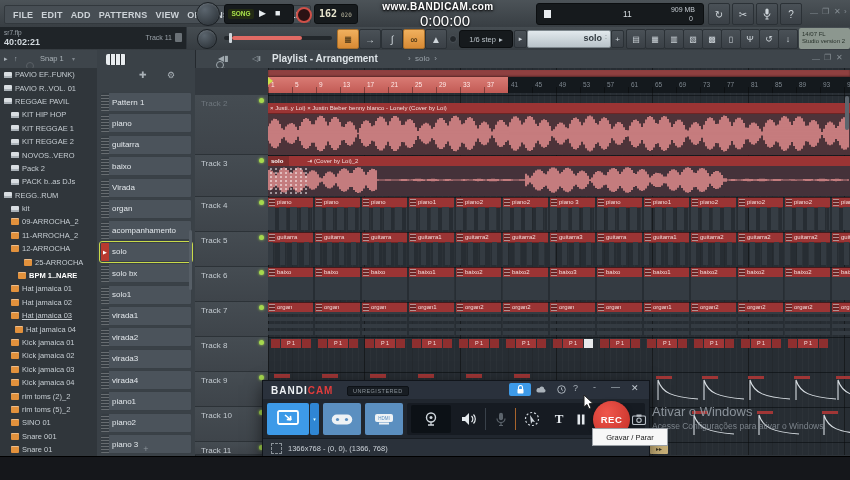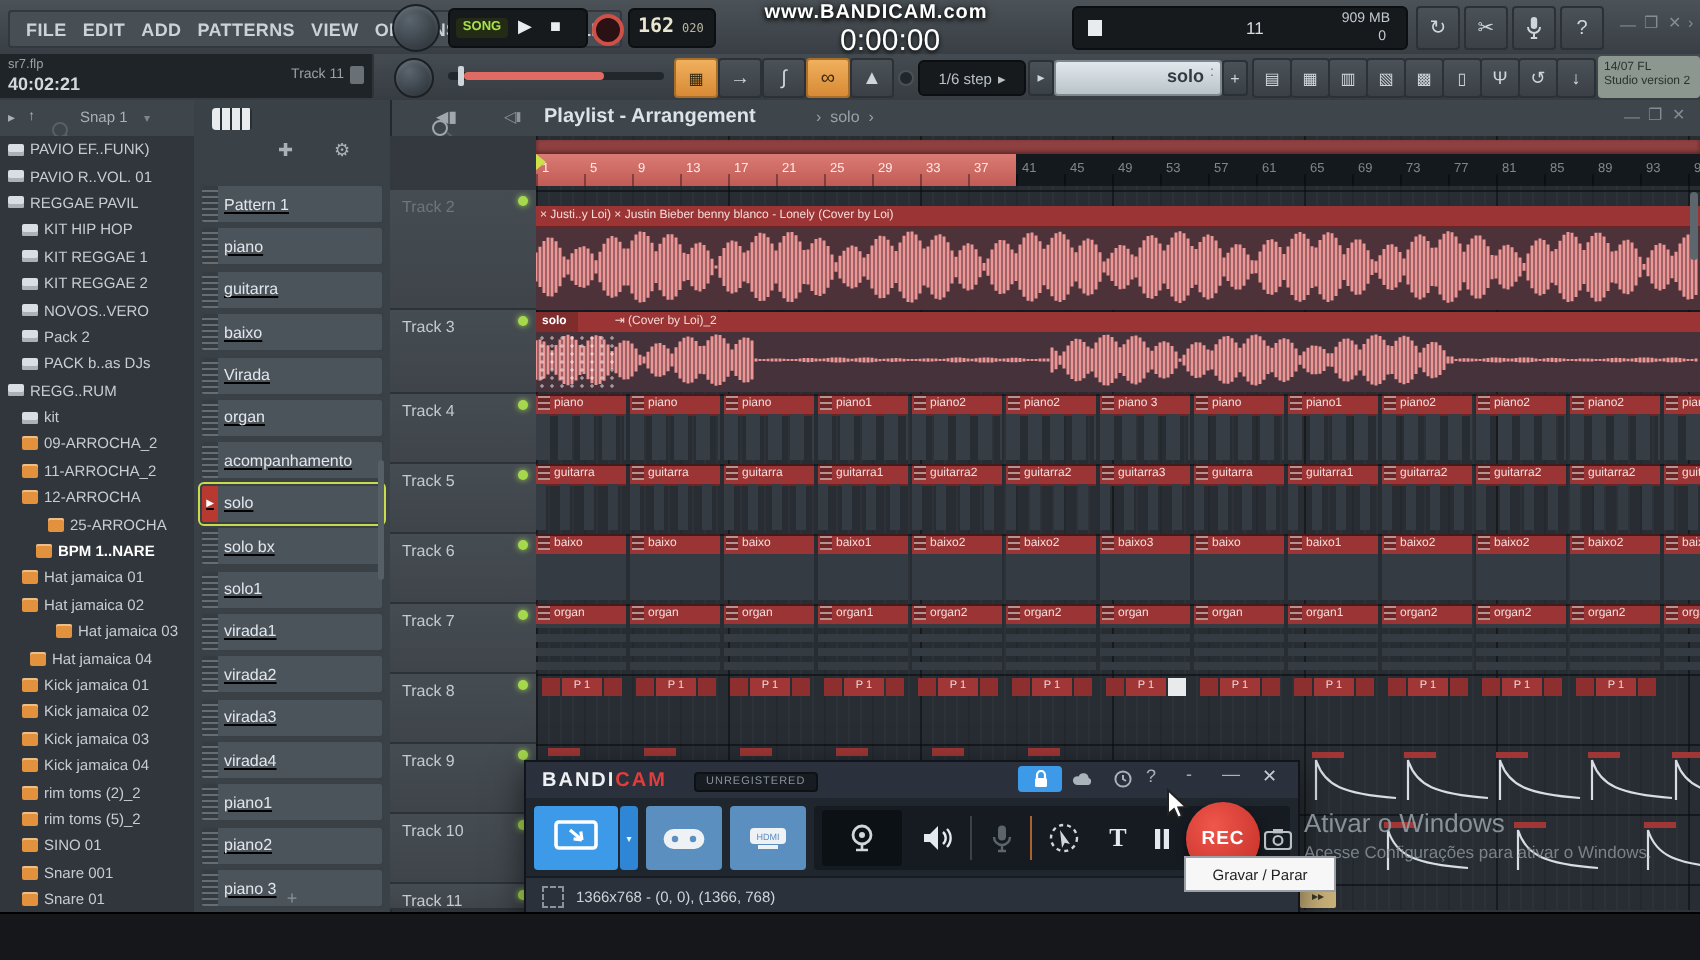--- a/index.html
+++ b/index.html
@@ -21,21 +21,21 @@
   .orange{background:linear-gradient(#f0b05e,#d88a34)!important;color:#3a2a10!important;border-color:#a96f2a!important;}
   .dimglyph{color:#858d93;font-size:8px;}
   
   #browser{left:0;top:68px;width:97px;height:388px;background:#30363b;border-right:1px solid #22272b;overflow:hidden;}
   .bitem{height:13.4px;display:flex;align-items:center;gap:3px;font-size:7.5px;color:#c6cdd2;white-space:nowrap;overflow:hidden;}
   .fic{width:8px;height:6px;background:#d9dee2;border-radius:1px;flex:0 0 auto;box-shadow:inset 0 -2px 0 #aab2b8;}
   .wic{width:8px;height:7px;background:#e2913c;border-radius:1px;flex:0 0 auto;box-shadow:inset 0 1px 0 rgba(255,255,255,.4);}
   .bhl{color:#ffffff;font-weight:bold;}
   
   #patterns{left:97px;top:50px;width:98px;height:406px;background:#3a4147;border-right:1px solid #24292e;overflow:hidden;}
-  .prow{margin:0 3px 1.4px 3px;height:18px;background:#4b535b;border:1px solid #394046;border-radius:2px;display:flex;align-items:center;overflow:hidden;text-decoration:underline;}
+  .prow{margin:0 3px 1.4px 3px;height:18px;background:#4b535b;border:1px solid #394046;border-radius:2px;display:flex;align-items:center;overflow:hidden;}
   .pnotch{width:8px;align-self:stretch;background:#353c42;background-image:repeating-linear-gradient(0deg,rgba(255,255,255,.25) 0 1px,transparent 1px 3px);flex:0 0 auto;}
   .plabel{font-size:8px;color:#e2e7eb;padding-left:3px;white-space:nowrap;}
   .psel{outline:1px solid #c9da4a;outline-offset:0;}
   .pnotch-sel{background:#b8392f;display:flex;align-items:center;justify-content:center;color:#fff;font-size:5px;}
   
   #tracklist{left:195px;top:95px;width:73px;height:360px;background:#40474d;border-right:1px solid #23282c;overflow:hidden;}
   .trow{position:relative;border-bottom:1px solid #2c3237;background:linear-gradient(#454c52,#3e444a);}
   .tname{position:absolute;left:6px;top:4px;font-size:8px;color:#c3cad0;}
   .tdot{position:absolute;right:4px;top:3px;width:5px;height:5px;border-radius:50%;background:#a6d84e;box-shadow:0 0 3px #a6d84e;}
   
@@ -260,21 +260,21 @@
           <span class="bhl">BPM 1..NARE</span>
         </div>
         <div class="bitem" style="padding-left: 11px;">
           <span class="wic"></span>
           <span>Hat jamaica 01</span>
         </div>
         <div class="bitem" style="padding-left: 11px;">
           <span class="wic"></span>
           <span>Hat jamaica 02</span>
         </div>
-        <div class="bitem" style="padding-left: 28px;">
+        <div class="bitem" style="padding-left: 11px; text-decoration: underline;">
           <span class="wic"></span>
           <span>Hat jamaica 03</span>
         </div>
         <div class="bitem" style="padding-left: 15px;">
           <span class="wic"></span>
           <span>Hat jamaica 04</span>
         </div>
         <div class="bitem" style="padding-left: 11px;">
           <span class="wic"></span>
           <span>Kick jamaica 01</span>

